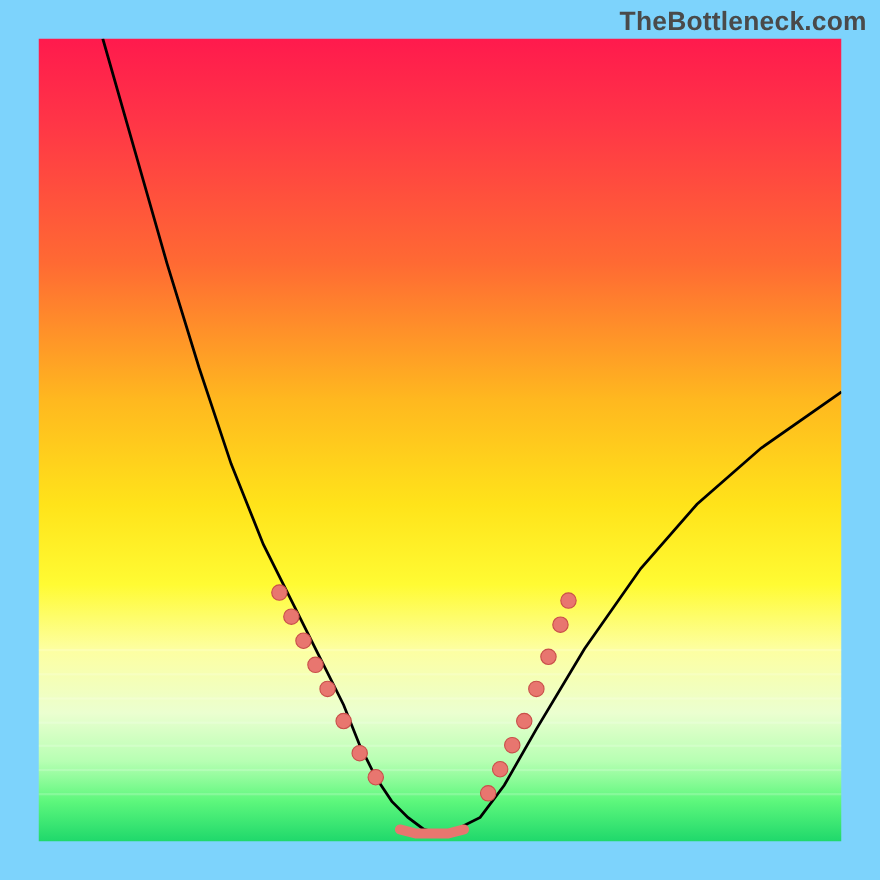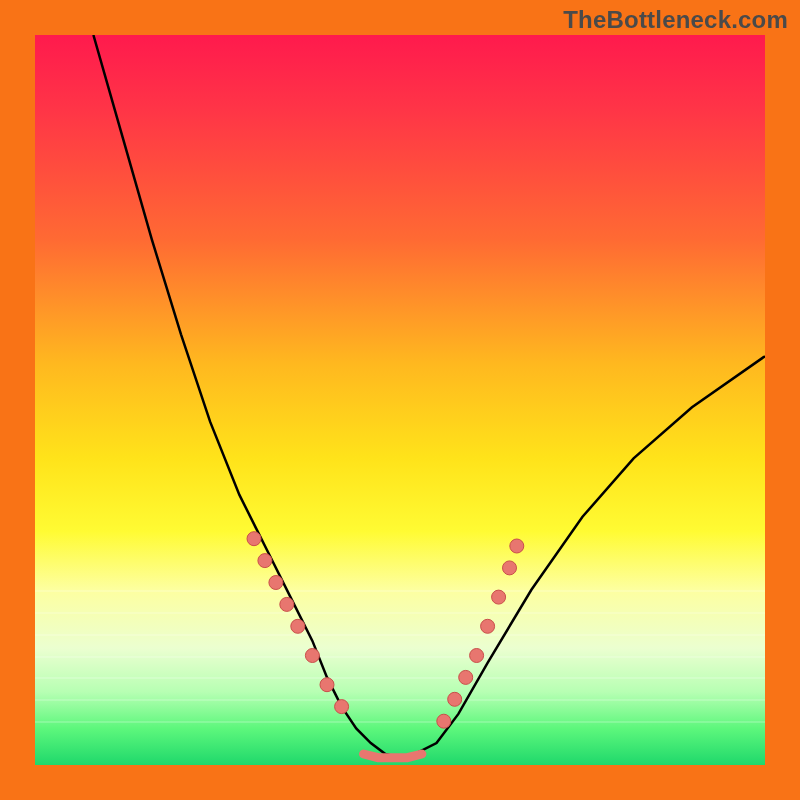--- a/index.html
+++ b/index.html
@@ -8,21 +8,21 @@
     width: 800px;
     height: 800px;
     overflow: hidden;
     background: #000;
     font-family: Arial, Helvetica, sans-serif;
   }
   .stage {
     position: relative;
     width: 800px;
     height: 800px;
-    background: #f97316;
+    background: #7dd3fc;
   }
   .watermark {
     position: absolute;
     top: 6px;
     right: 12px;
     color: #4a4a4a;
     font-size: 24px;
     font-weight: 600;
     letter-spacing: 0.2px;
     z-index: 50;

